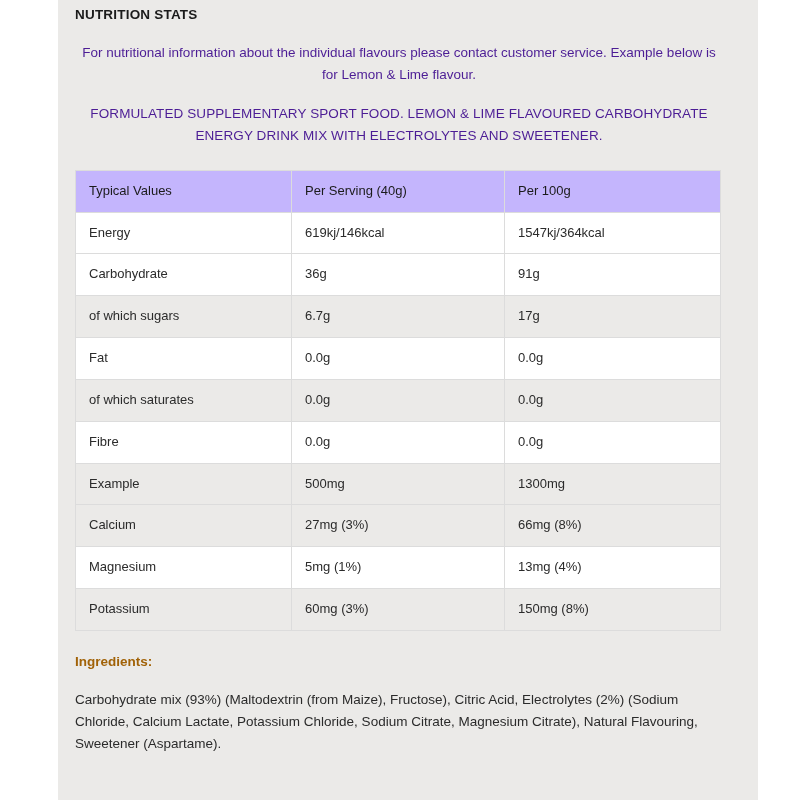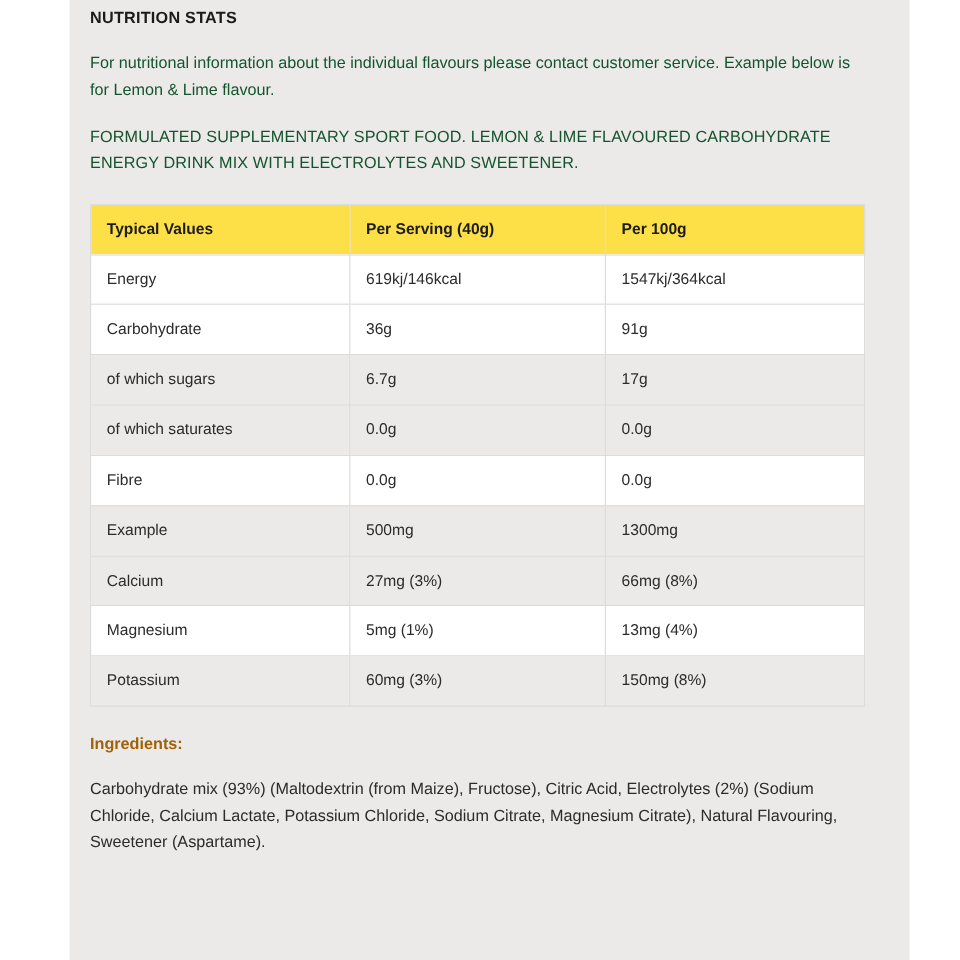--- a/index.html
+++ b/index.html
@@ -34,24 +34,25 @@
     font-size: 13.5px;
     font-weight: bold;
     color: #1b1b1b;
     letter-spacing: .2px;
     padding-top: 5px;
     line-height: 1.5;
   }
 
   .para {
     font-size: 13.5px;
-    color: #14532d;
+    color: #4c1d95;
     line-height: 1.62;
     margin-top: 17px;
     max-width: 648px;
+    text-align: center;
   }
 
   .para.caps { letter-spacing: .1px; }
 
   
   .nut-table {
     margin-top: 23px;
     width: 645px;
     border-collapse: collapse;
     table-layout: fixed;
@@ -70,23 +71,23 @@
     font-size: 13px;
     color: #2b2b2b;
     text-align: left;
     vertical-align: middle;
     height: 38px;
     line-height: 1.45;
     font-weight: normal;
   }
 
   .nut-table th {
-    font-weight: bold;
+    font-weight: normal;
     color: #1b1b1b;
-    background: #fde047;
+    background: #c4b5fd;
   }
 
   tr.shade td { background: #ebeae8; }
   tr.plain td { background: #ffffff; }
 
   td.section-label {
     font-weight: bold;
     color: #1b1b1b;
     background: #ffffff;
     height: 57px;
@@ -143,20 +144,25 @@
         <tr class="plain">
           <td>Carbohydrate</td>
           <td>36g</td>
           <td>91g</td>
         </tr>
         <tr class="shade">
           <td>of which sugars</td>
           <td>6.7g</td>
           <td>17g</td>
         </tr>
+        <tr class="plain">
+          <td>Fat</td>
+          <td>0.0g</td>
+          <td>0.0g</td>
+        </tr>
         <tr class="shade">
           <td>of which saturates</td>
           <td>0.0g</td>
           <td>0.0g</td>
         </tr>
         <tr class="plain">
           <td>Fibre</td>
           <td>0.0g</td>
           <td>0.0g</td>
         </tr>

